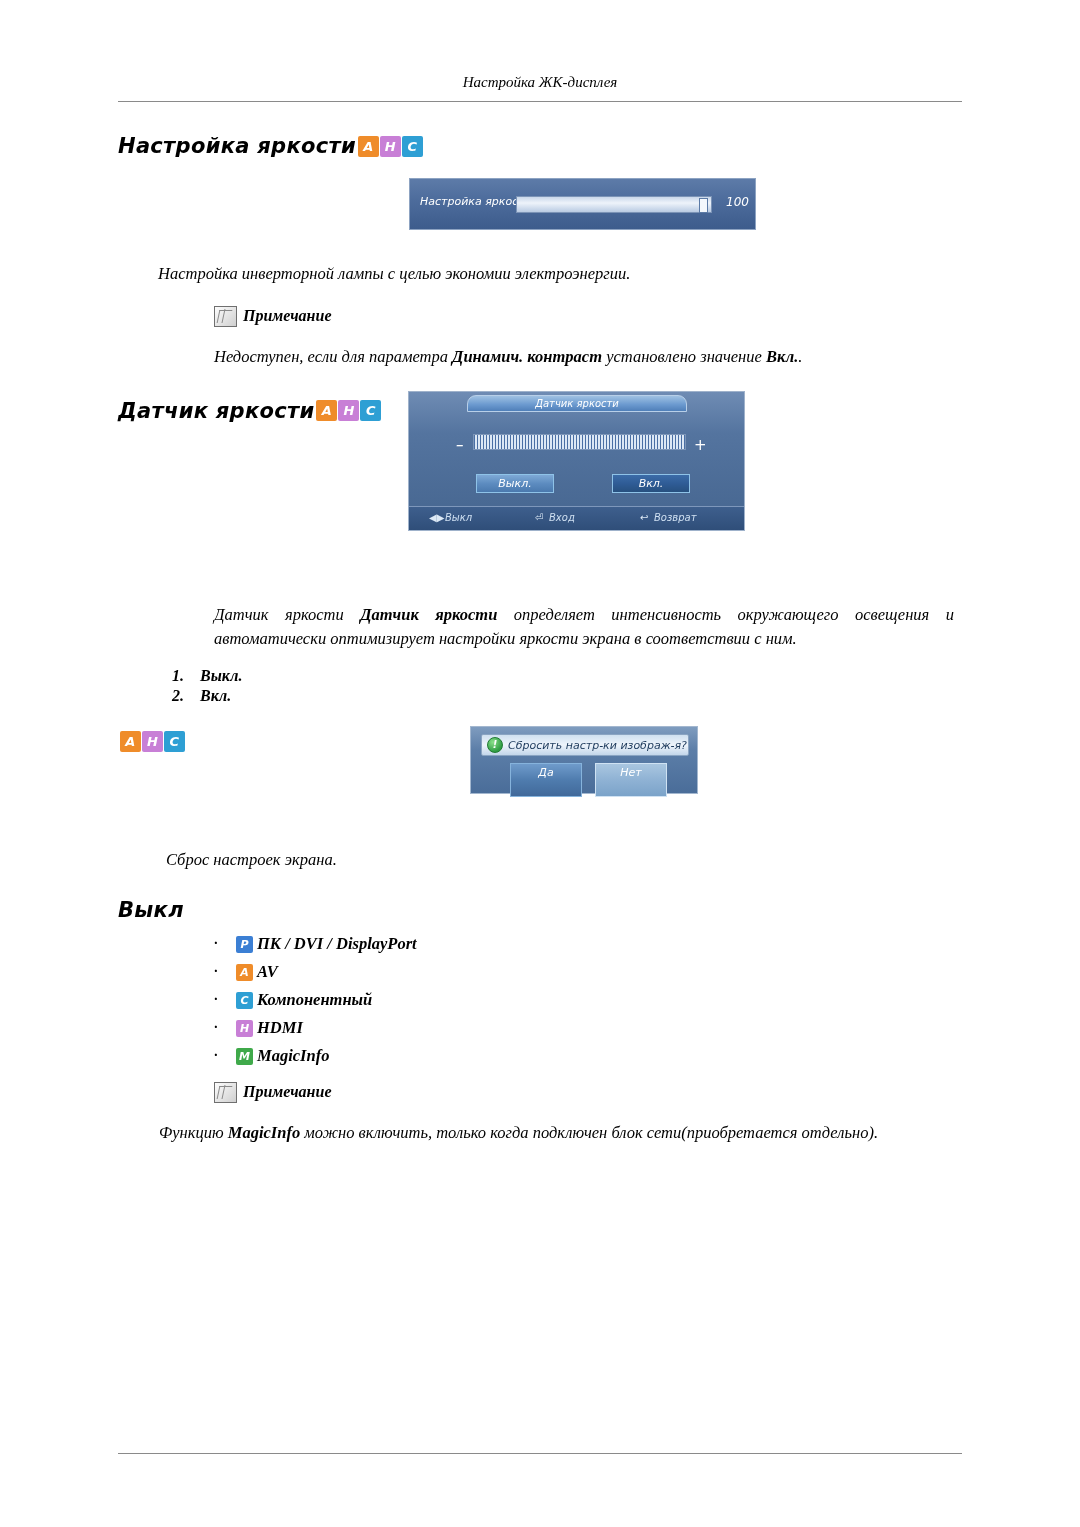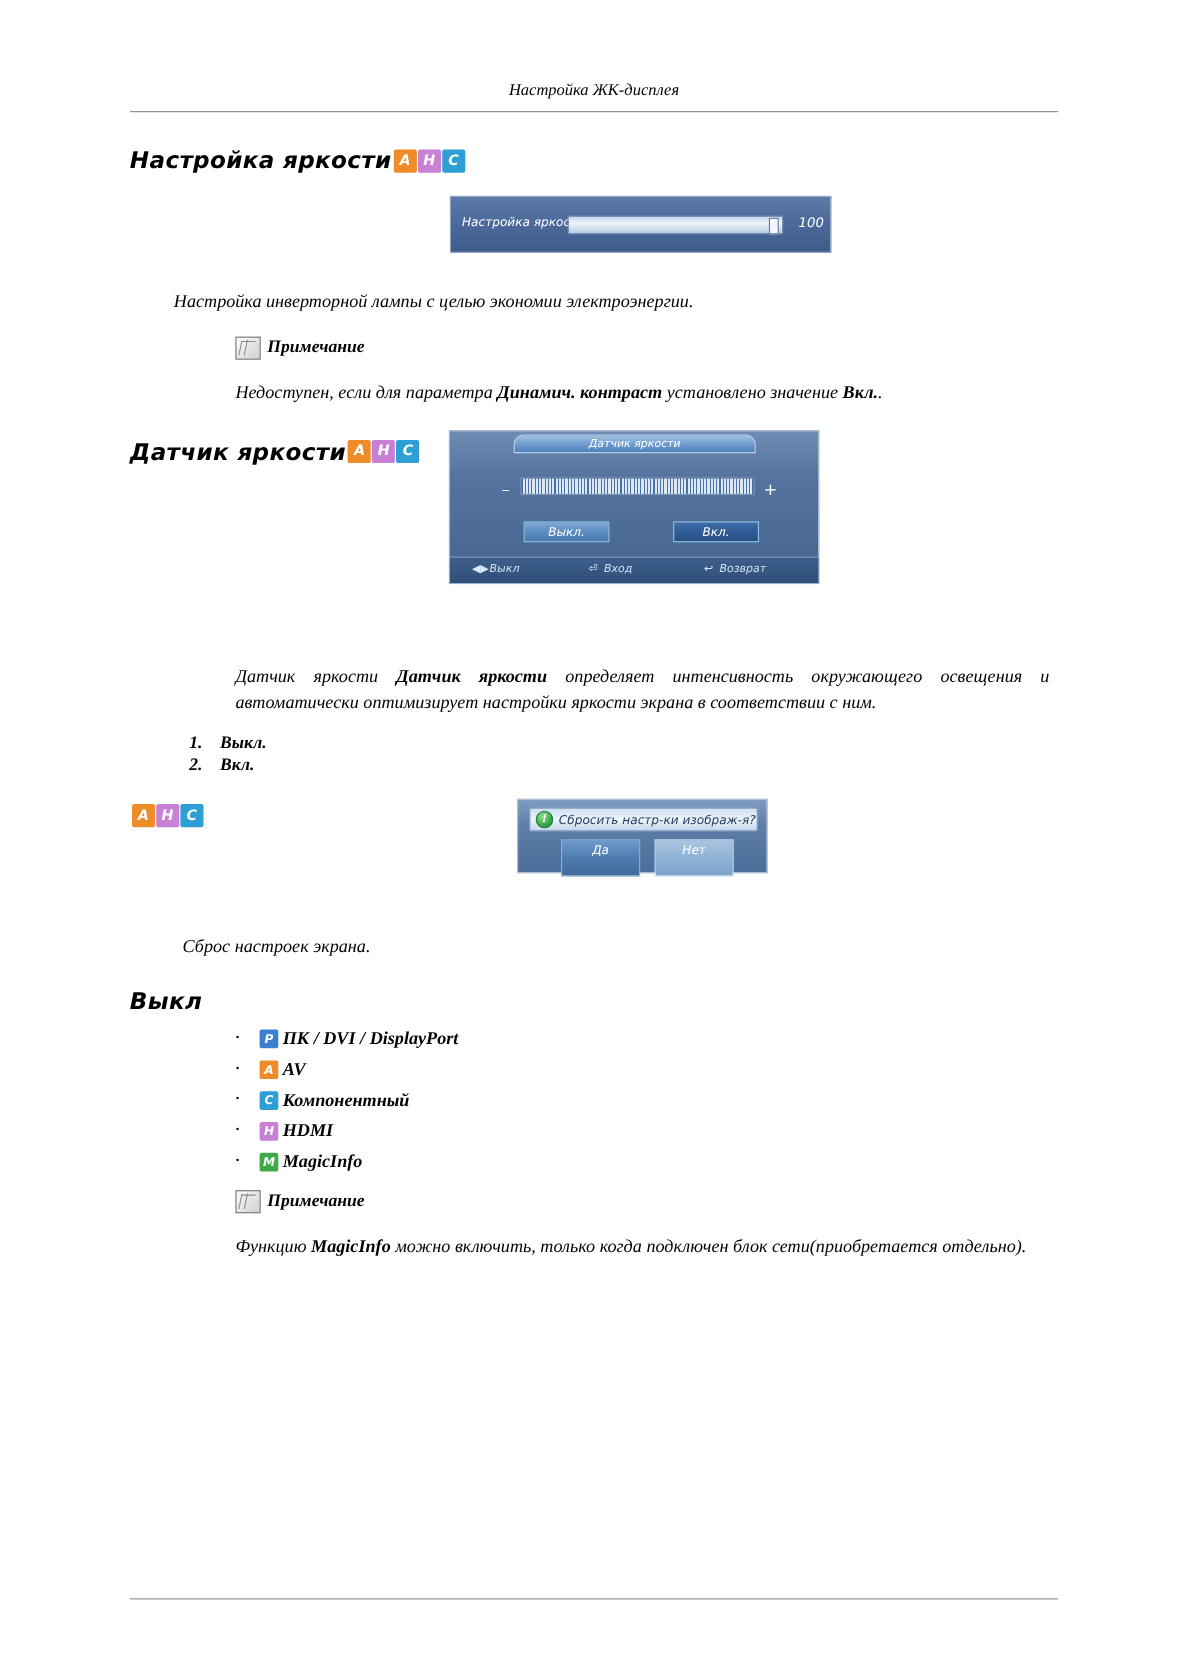--- a/index.html
+++ b/index.html
@@ -485,21 +485,21 @@
         <span class="badge small" style="background:#3fa94a;">M</span>
         <span>MagicInfo</span>
       </li>
     </ul>
 
     <div class="note-row" style="margin-left:96px; margin-top:16px;">
       <span class="note-icon"></span>
       <span class="note-label">Примечание</span>
     </div>
 
-    <p class="para" style="margin-left:96px; margin-top:18px; width:740px;"><span>Функцию </span><b>MagicInfo</b><span> можно включить, только когда подключен блок сети(приобретается отдельно).</span></p>
+    <p class="para" style="margin-left:41px; margin-top:18px; width:740px;"><span>Функцию </span><b>MagicInfo</b><span> можно включить, только когда подключен блок сети(приобретается отдельно).</span></p>
 
   </div>
 
   <div class="osd-brightness">
     <span class="lbl">Настройка яркости</span>
     <span class="track">
       <span class="thumb"></span>
     </span>
     <span class="val">100</span>
   </div>

